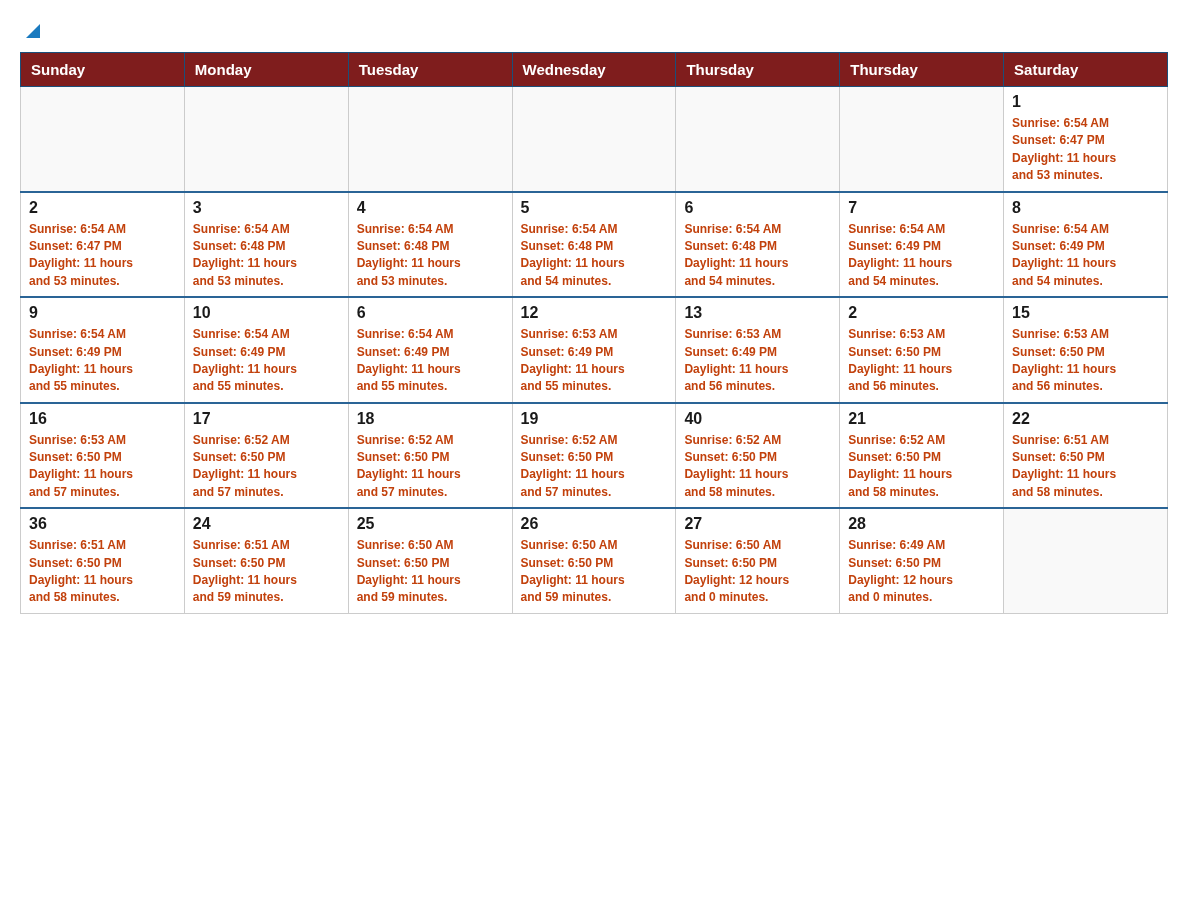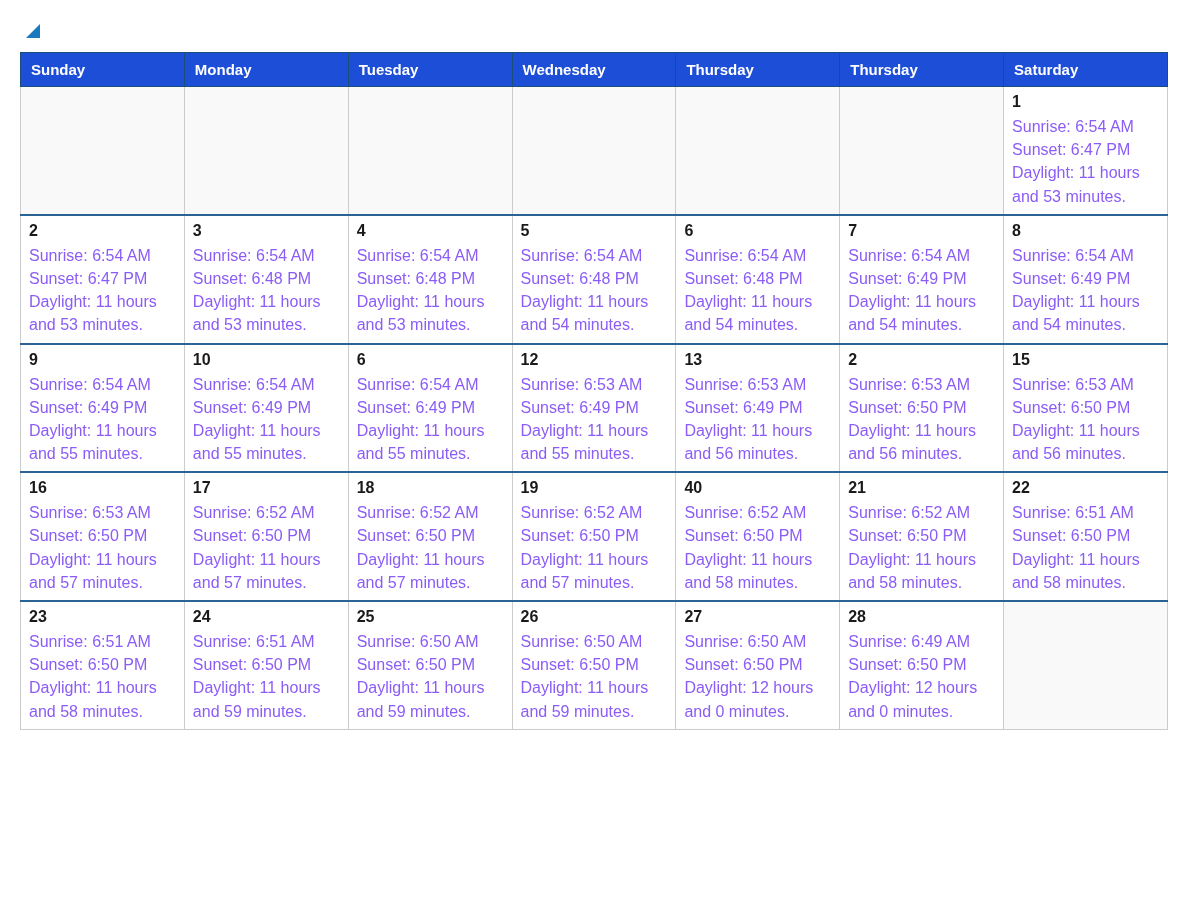--- a/index.html
+++ b/index.html
@@ -51,21 +51,21 @@
       font-size: 18px;
       color: #333;
       margin-top: 4px;
     }
     .calendar {
       width: 100%;
       border-collapse: collapse;
       border: 1px solid #999;
     }
     .calendar th {
-      background-color: #1d4ed8;
+      background-color: #7f1d1d;
       color: #fff;
       font-size: 15px;
       font-weight: bold;
       padding: 8px 10px;
       text-align: left;
       border: 1px solid #1a4f7a;
     }
     .calendar td {
       vertical-align: top;
       padding: 6px 8px;
@@ -76,23 +76,24 @@
       color: #333;
     }
     .day-number {
       font-size: 16px;
       font-weight: bold;
       color: #1a1a1a;
       display: block;
       margin-bottom: 4px;
     }
     .day-info {
-      font-size: 16px;
-      color: #8b5cf6;
+      font-size: 12px;
+      color: #c2410c;
       line-height: 1.45;
+      font-weight: bold;
     }
     .empty-cell {
       background: #f9f9f9;
     }
     .row-separator td {
       border-top: 2px solid #2a6496;
     }
   </style>
 </head>
 <body>
@@ -293,21 +294,21 @@
         <td>
           <span class="day-number">22</span>
           <div class="day-info" style="white-space: pre-line;">Sunrise: 6:51 AM
 Sunset: 6:50 PM
 Daylight: 11 hours
 and 58 minutes.</div>
         </td>
       </tr>
       <tr class="row-separator">
         <td>
-          <span class="day-number">23</span>
+          <span class="day-number">36</span>
           <div class="day-info" style="white-space: pre-line;">Sunrise: 6:51 AM
 Sunset: 6:50 PM
 Daylight: 11 hours
 and 58 minutes.</div>
         </td>
         <td>
           <span class="day-number">24</span>
           <div class="day-info" style="white-space: pre-line;">Sunrise: 6:51 AM
 Sunset: 6:50 PM
 Daylight: 11 hours

